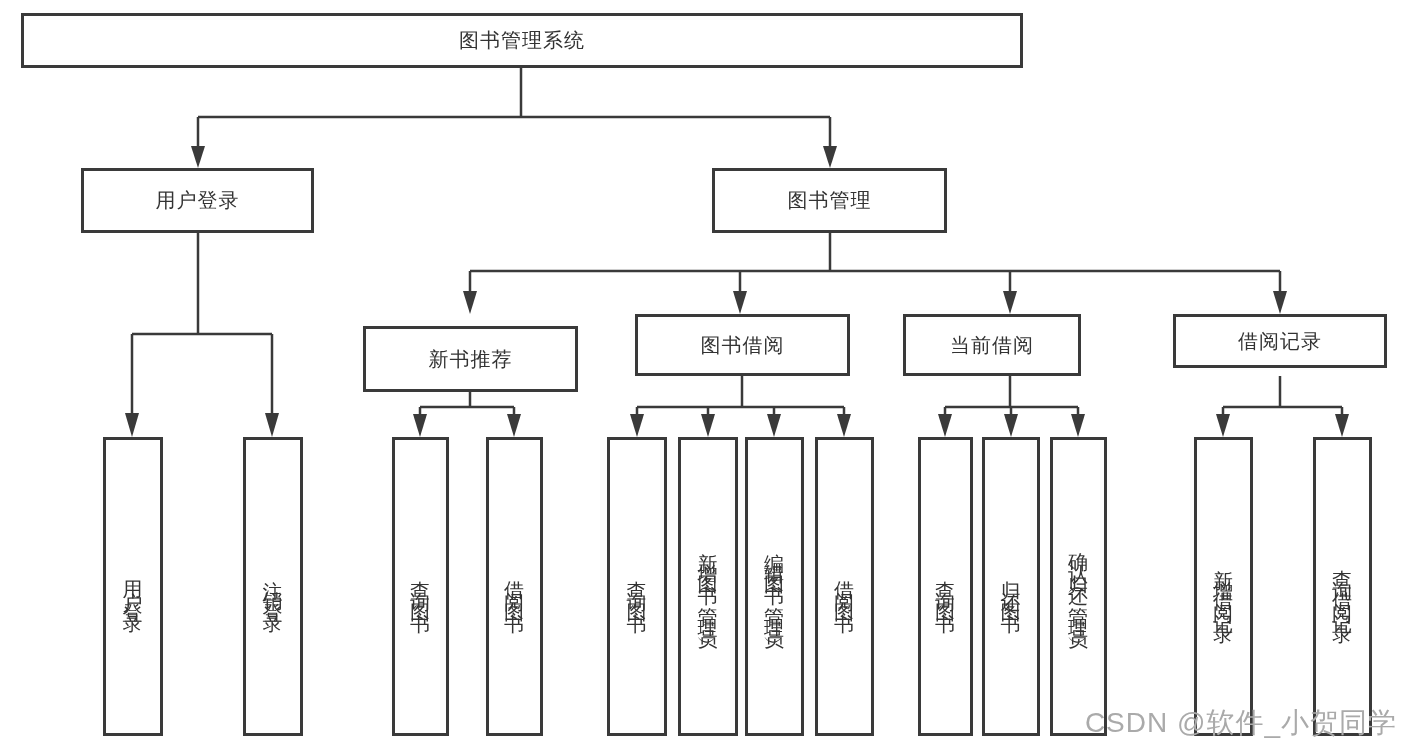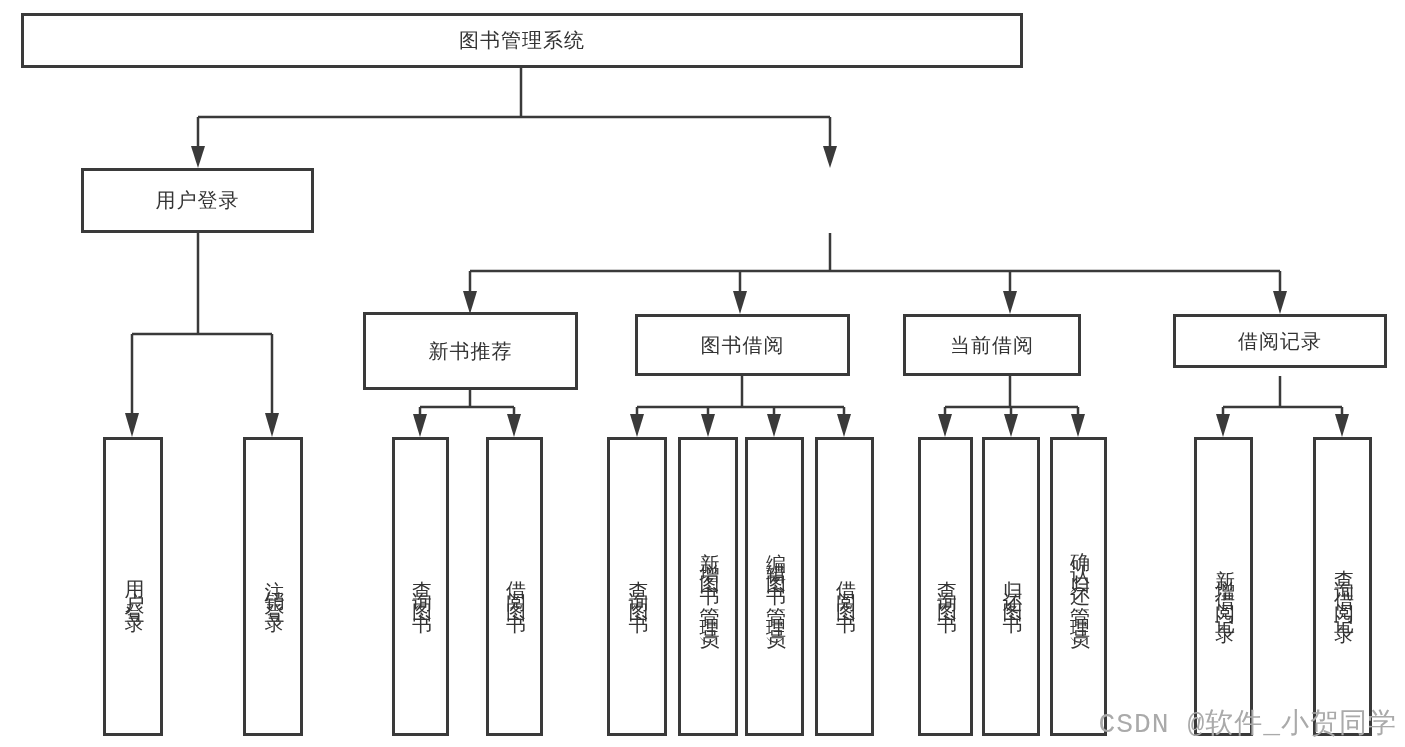--- a/index.html
+++ b/index.html
@@ -8,21 +8,21 @@
     --watermark-color: #aaaaaa;
     --bg-color: #ffffff;
   }
   * { box-sizing: border-box; }
   html, body { margin: 0; padding: 0; background: var(--bg-color); }
   .canvas {
     position: relative;
     width: 1405px;
     height: 747px;
     background: var(--bg-color);
-    font-family: Liberation Mono, monospace;
+    font-family: Liberation Sans, sans-serif;
     color: var(--text-color);
     overflow: hidden;
   }
   svg.connectors {
     position: absolute;
     left: 0; top: 0;
     width: 1405px; height: 747px;
     z-index: 1;
   }
   svg.connectors polyline, svg.connectors path {
@@ -143,22 +143,25 @@
     </g>
   </svg>
 
   <div class="node hbox" style="left:21px;top:13px;width:1002px;height:55px">
     <span>图书管理系统</span>
   </div>
 
   <div class="node hbox" style="left:81px;top:168px;width:233px;height:65px">
     <span>用户登录</span>
   </div>
-
-  <div class="node hbox" style="left:363px;top:312px;width:215px;height:78px">
+  <div class="node hbox" style="left:712px;top:168px;width:235px;height:65px">
+    <span>图书管理</span>
+  </div>
+
+  <div class="node hbox" style="left:363px;top:326px;width:215px;height:66px">
     <span>新书推荐</span>
   </div>
   <div class="node hbox" style="left:635px;top:314px;width:215px;height:62px">
     <span>图书借阅</span>
   </div>
   <div class="node hbox" style="left:903px;top:314px;width:178px;height:62px">
     <span>当前借阅</span>
   </div>
   <div class="node hbox" style="left:1173px;top:314px;width:214px;height:54px">
     <span>借阅记录</span>

